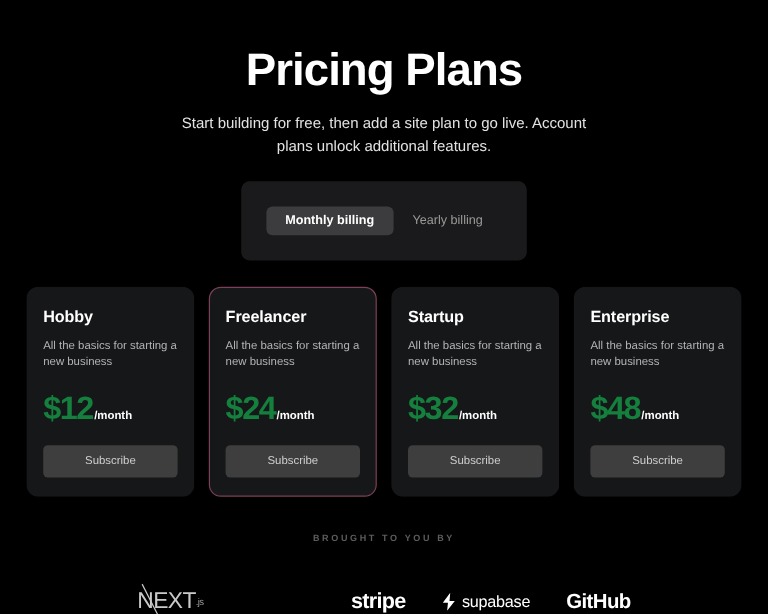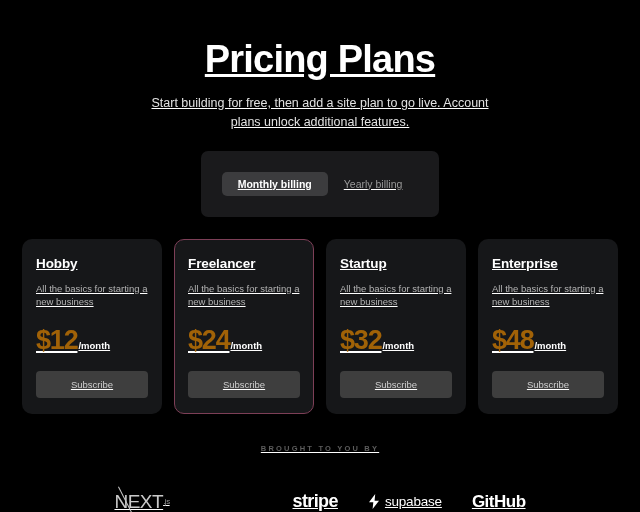--- a/index.html
+++ b/index.html
@@ -17,21 +17,20 @@
     -webkit-font-smoothing: antialiased;
   }
 
   .page {
     width: 640px;
     height: 512px;
     position: relative;
     display: flex;
     flex-direction: column;
     align-items: center;
-    text-decoration: underline;
   }
 
   
   .page-title {
     margin-top: 40px;
     font-size: 38px;
     font-weight: 700;
     letter-spacing: -0.8px;
     line-height: 1.05;
     text-align: center;
@@ -118,21 +117,21 @@
   .card-price-row {
     margin-top: 18px;
     display: flex;
     align-items: baseline;
   }
 
   .card-price {
     font-size: 27px;
     font-weight: 700;
     letter-spacing: -1.2px;
-    color: #a16207;
+    color: #15803d;
     line-height: 1;
   }
 
   .card-period {
     font-size: 9.5px;
     font-weight: 700;
     color: #ffffff;
     margin-left: 1px;
     text-align: right;
   }

